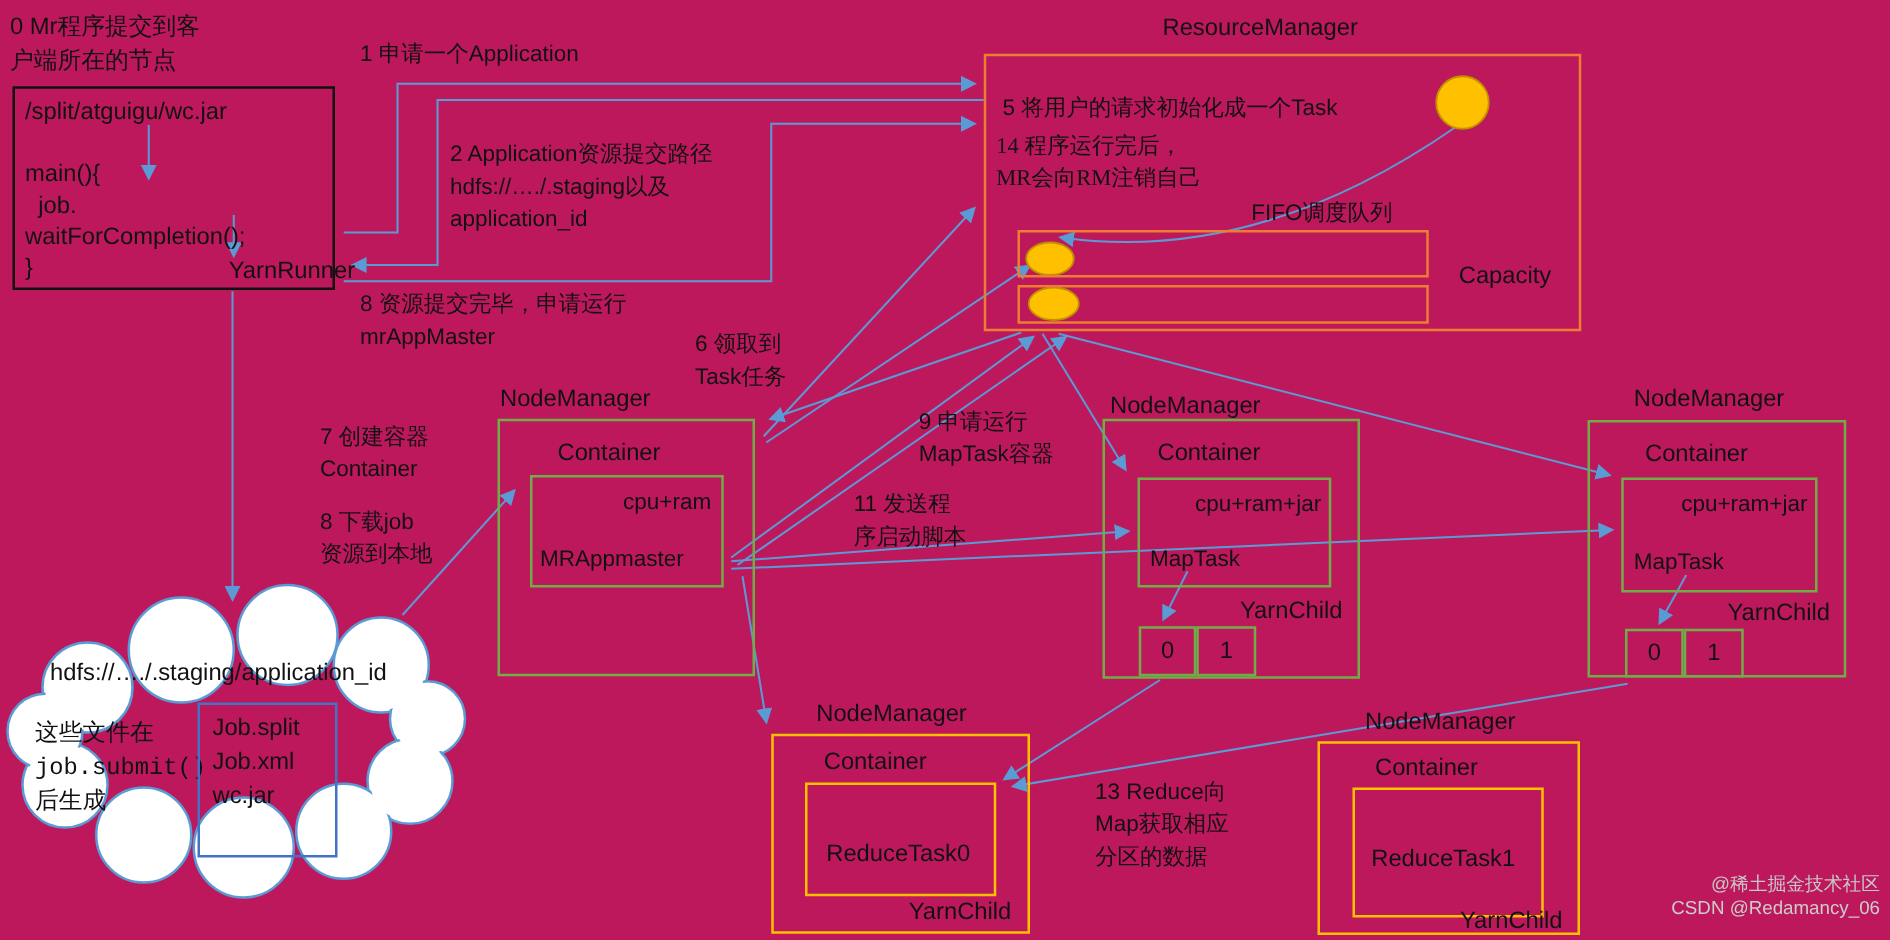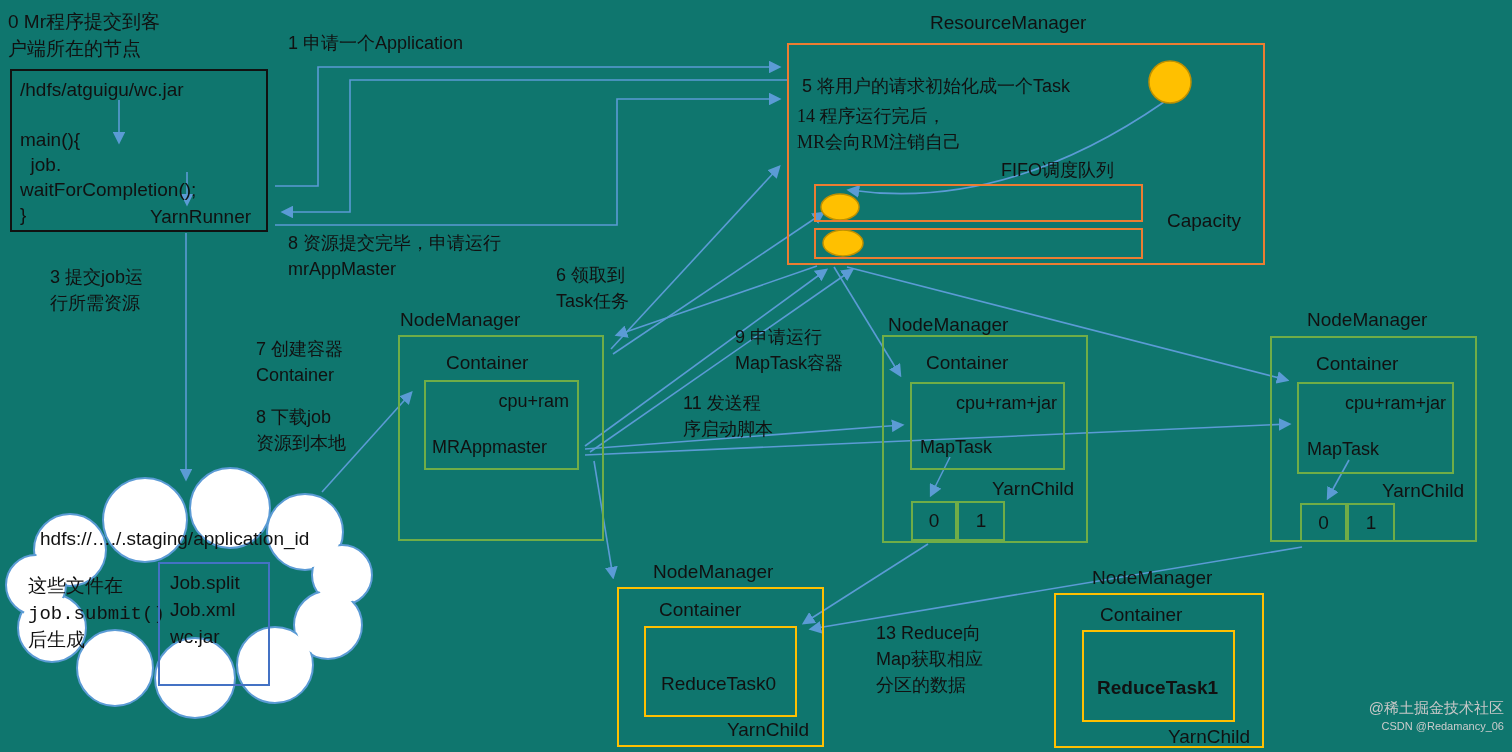--- a/index.html
+++ b/index.html
@@ -1,35 +1,35 @@
 <!DOCTYPE html>
 <html><head>
 <meta charset="utf-8">
 <style>
   html,body{margin:0;padding:0;background:#fff;}
-  #canvas{position:relative;width:1512px;height:752px;background:#0f766e;overflow:hidden;
+  #canvas{position:relative;width:1512px;height:752px;background:#be185d;overflow:hidden;
           font-family:"Liberation Sans","DejaVu Sans",sans-serif;color:#111;}
   svg.layer{position:absolute;left:0;top:0;z-index:1;}
   .lbl{position:absolute;z-index:2;font-size:18px;line-height:26px;white-space:pre-line;}
   .t19{font-size:19px;line-height:27px;}
   .box{position:absolute;z-index:2;box-sizing:border-box;}
   .b-black{border:2.5px solid #111;}
   .b-green{border:2.5px solid #70AD47;}
   .b-green2{border:2px solid #70AD47;}
   .b-orange{border:2.5px solid #ED7D31;}
   .b-orange2{border:2px solid #ED7D31;}
   .b-yellow{border:2.5px solid #FFC000;}
   .b-yellow2{border:2px solid #FFC000;}
   .b-blue{border:2px solid #4472C4;}
   .code{white-space:pre;font-size:19px;line-height:25px;}
   .part{position:absolute;z-index:2;box-sizing:border-box;text-align:center;
         font-size:19px;line-height:36px;}
   .wm{position:absolute;z-index:3;right:8px;top:698px;text-align:right;color:#c7c7c7;}
   .wm .l1{font-size:15px;line-height:20px;}
-  .wm .l2{font-size:11px;line-height:17px;color:#cccccc;}
+  .wm .l2{font-size:15px;line-height:17px;color:#cccccc;}
 </style>
 </head>
 <body>
 
 <div id="canvas">
 
   <svg class="layer" width="1512" height="752" viewBox="0 0 1512 752">
     <defs>
       <marker id="arr" viewBox="0 0 10 10" refX="8" refY="5" markerWidth="8" markerHeight="8" orient="auto-start-reverse">
         <path d="M0 0 L10 5 L0 10 z" fill="#5B9BD5"></path>
@@ -94,34 +94,35 @@
       <circle cx="1170" cy="82" r="21"></circle>
       <ellipse cx="840" cy="207" rx="19" ry="13"></ellipse>
       <ellipse cx="843" cy="243" rx="20" ry="13"></ellipse>
     </g>
   </svg>
 
   <div class="lbl t19" style="left:8px;top:8px;">0 Mr程序提交到客
 户端所在的节点</div>
 
   <div class="box b-black" style="left:10px;top:69px;width:258px;height:163px;">
-    <div class="lbl code" style="left:8px;top:6px;">/hdfs/atguigu/wc.jar
+    <div class="lbl code" style="left:8px;top:6px;">/split/atguigu/wc.jar
 
 main(){
   job.
 waitForCompletion();
 }</div>
-    <div class="lbl t19" style="left:138px;top:132px;text-align:center;">YarnRunner</div>
+    <div class="lbl t19" style="left:171px;top:132px;text-align:center;">YarnRunner</div>
   </div>
 
   <div class="lbl" style="left:288px;top:30px;">1 申请一个Application</div>
+  <div class="lbl" style="left:360px;top:110px;">2 Application资源提交路径
+hdfs://…./.staging以及
+application_id</div>
   <div class="lbl" style="left:288px;top:230px;">8 资源提交完毕，申请运行
 mrAppMaster</div>
-  <div class="lbl" style="left:50px;top:264px;">3 提交job运
-行所需资源</div>
 
   <div class="lbl t19" style="left:930px;top:9px;">ResourceManager</div>
   <div class="box b-orange" style="left:787px;top:43px;width:478px;height:222px;">
     <div class="lbl" style="left:13px;top:28px;">5 将用户的请求初始化成一个Task</div>
     <div class="lbl" style="left:8px;top:58px;font-family:Liberation Serif, serif;">14 程序运行完后，
 MR会向RM注销自己</div>
     <div class="lbl" style="left:212px;top:112px;">FIFO调度队列</div>
     <div class="box b-orange2" style="left:25px;top:139px;width:329px;height:38px;"></div>
     <div class="box b-orange2" style="left:25px;top:183px;width:329px;height:31px;"></div>
     <div class="lbl t19" style="left:378px;top:162px;">Capacity</div>
@@ -178,21 +179,21 @@
     </div>
     <div class="lbl t19" style="left:108px;top:127px;">YarnChild</div>
   </div>
   <div class="lbl" style="left:876px;top:620px;">13 Reduce向
 Map获取相应
 分区的数据</div>
 
   <div class="lbl t19" style="left:1092px;top:564px;">NodeManager</div>
   <div class="box b-yellow" style="left:1054px;top:593px;width:210px;height:155px;">
     <div class="lbl t19" style="left:44px;top:6px;">Container</div>
-    <div class="box b-yellow2" style="left:26px;top:35px;width:153px;height:92px;font-weight:bold;">
+    <div class="box b-yellow2" style="left:26px;top:35px;width:153px;height:104px;">
       <div class="lbl t19" style="left:13px;top:42px;">ReduceTask1</div>
     </div>
     <div class="lbl t19" style="left:112px;top:128px;">YarnChild</div>
   </div>
 
   <div class="lbl t19" style="left:40px;top:525px;">hdfs://…./.staging/application_id</div>
   <div class="lbl t19" style="left:28px;top:574px;font-family:Liberation Mono, monospace;">这些文件在
 job.submit()
 后生成</div>
   <div class="box b-blue" style="left:158px;top:562px;width:112px;height:124px;">

